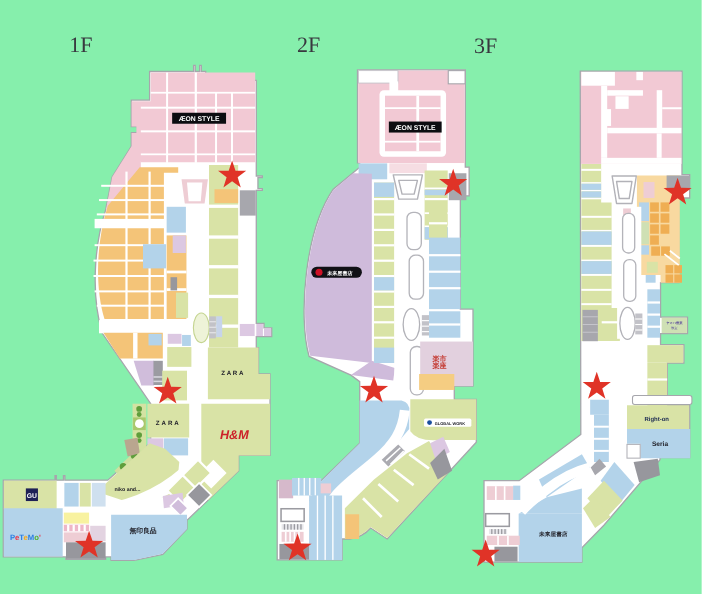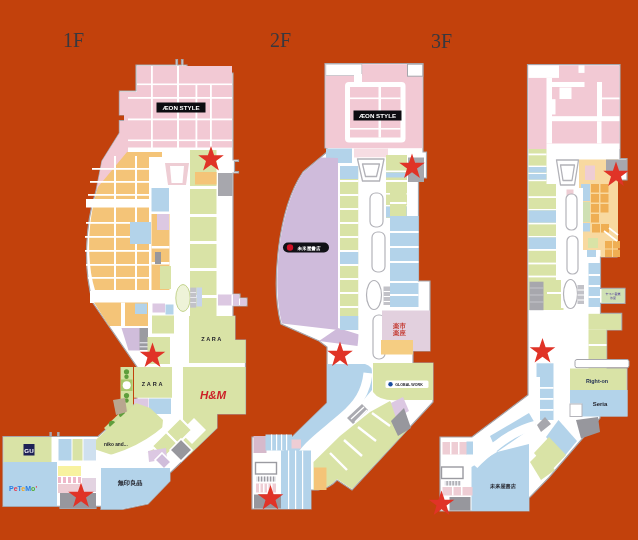--- a/index.html
+++ b/index.html
@@ -1,16 +1,16 @@
 <!DOCTYPE html>
 <html><head>
 <meta charset="utf-8">
 <style>
 html,body{margin:0;padding:0;background:#ffffff;}
-#wrap{width:638px;height:540px;position:relative;overflow:hidden;background:#c2410c;}
+#wrap{width:638px;height:540px;position:relative;overflow:hidden;background:#86efac;}
 text{font-family:"Liberation Sans",sans-serif;}
 .flr{font-family:"Liberation Serif",serif;font-size:20px;fill:#38383f;}
 </style>
 </head>
 <body>
 <div id="wrap">
 <svg width="638" height="540" viewBox="0 0 638 540" xmlns="http://www.w3.org/2000/svg">
 <defs>
 <polygon id="star" points="0.0,-13.5 3.1,-4.3 12.8,-4.2 5.0,1.6 7.9,10.9 0.0,5.3 -7.9,10.9 -5.0,1.6 -12.8,-4.2 -3.1,-4.3" fill="#e03327"></polygon>
 </defs>

